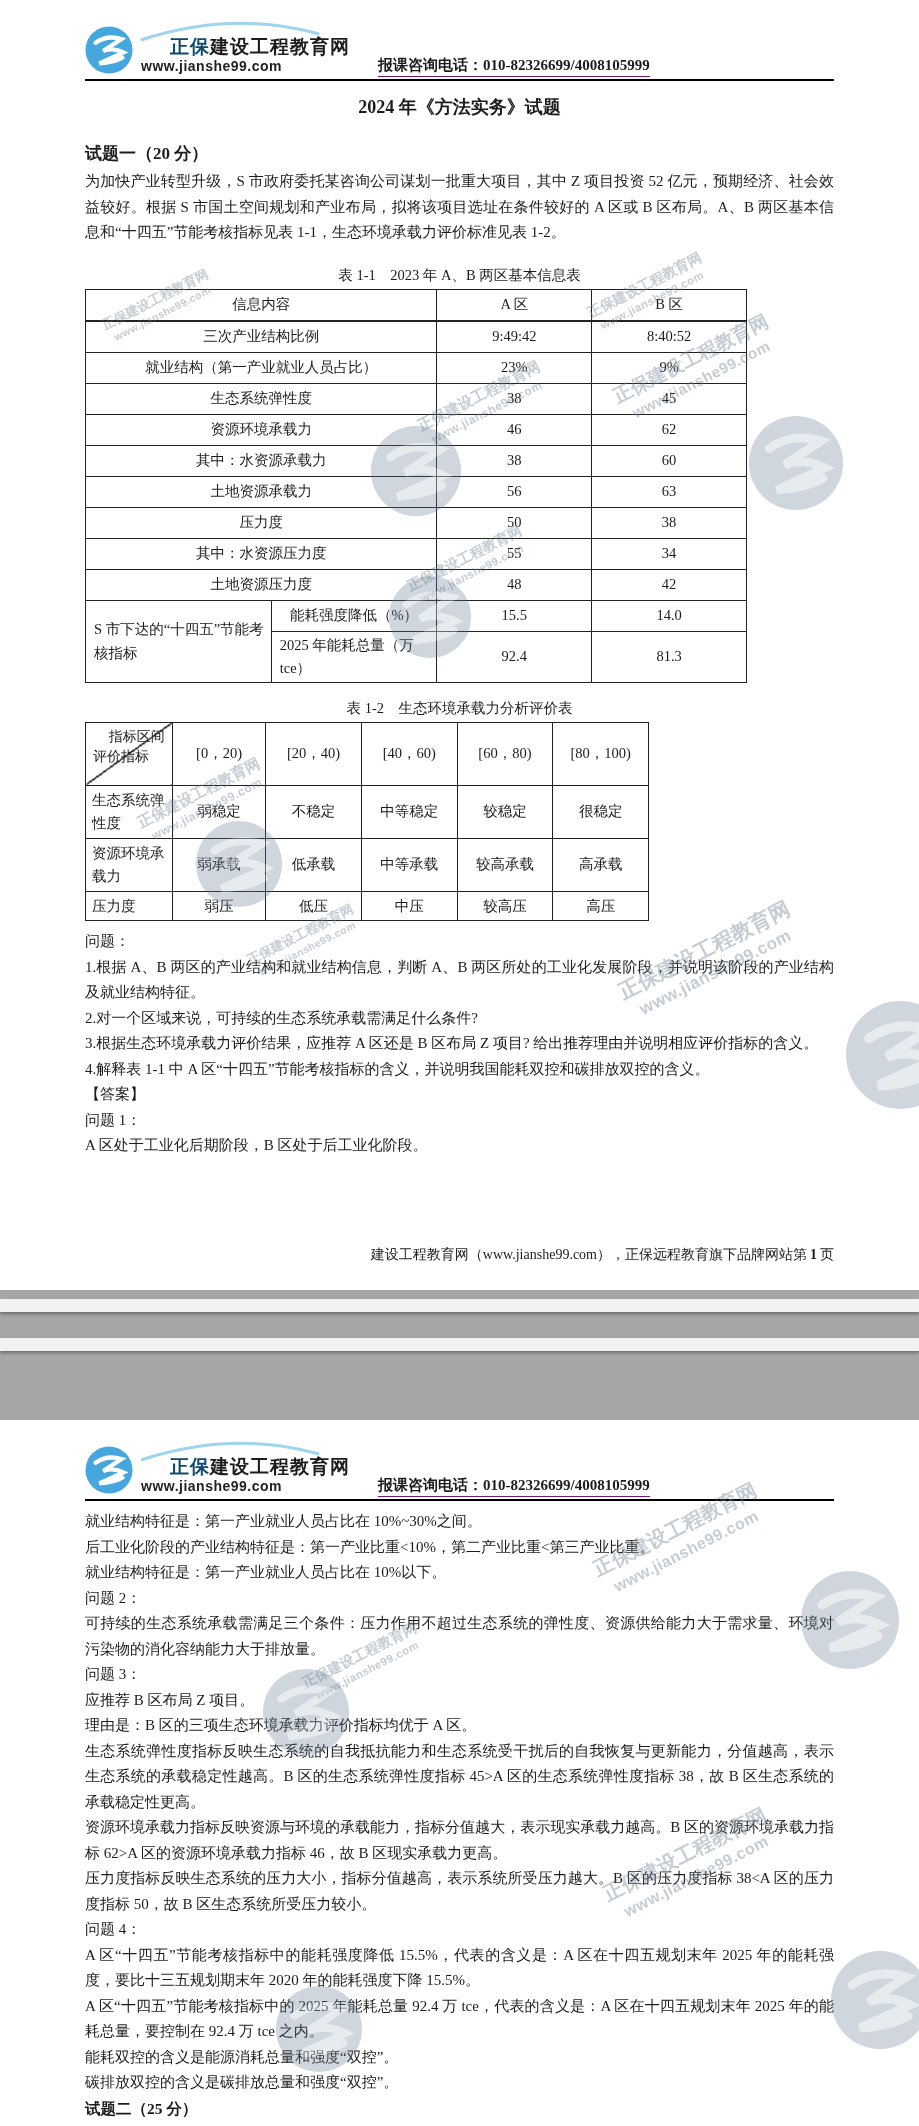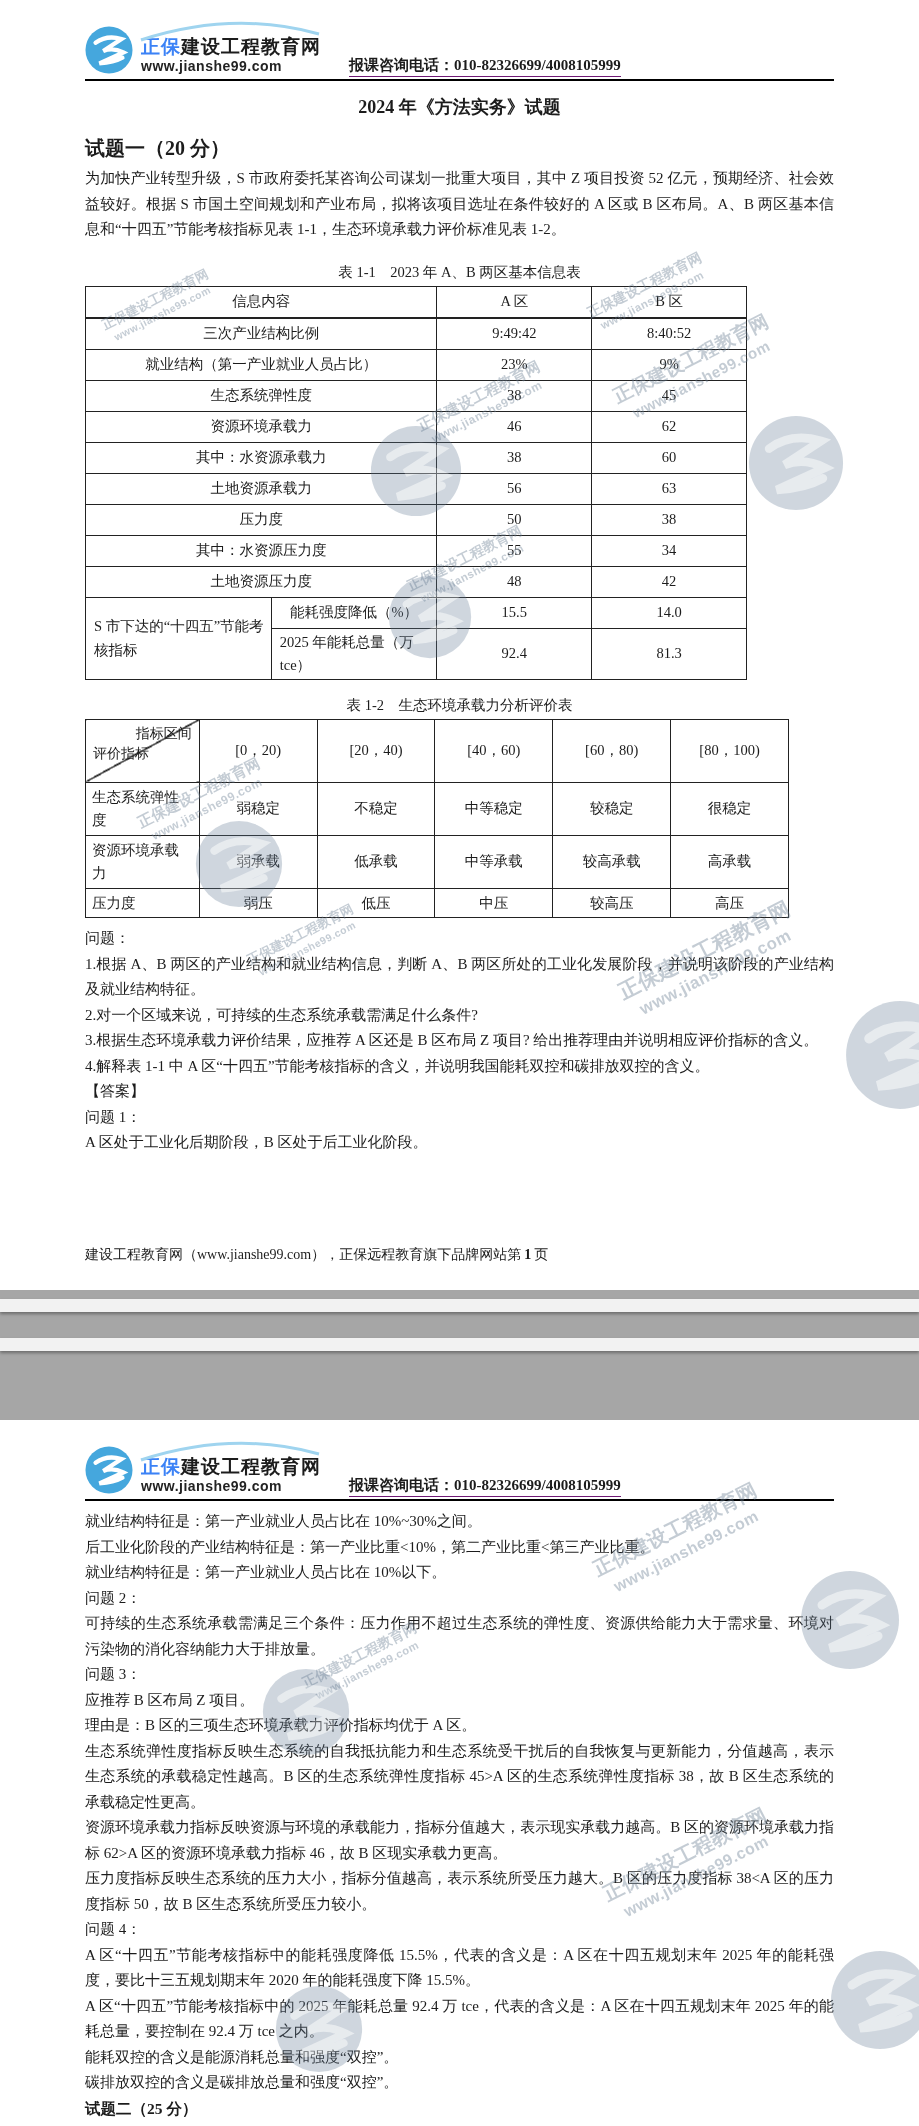--- a/index.html
+++ b/index.html
@@ -10,55 +10,55 @@
   .gap { position:relative; width:919px; height:130px; background:#a6a6a6; }
   .sliver { position:absolute; left:0; width:919px; height:13px; background:#f2f2f2; box-shadow:0 2px 3px rgba(0,0,0,.35); }
   .content { position:relative; z-index:1; padding:0 85px; }
 
   
   .header { display:flex; align-items:flex-end; gap:28px; padding:26px 0 5px 0; border-bottom:2px solid #000; }
   .brand { display:flex; align-items:center; gap:8px; position:relative; }
   .brand-text { position:relative; display:flex; flex-direction:column; line-height:1.15; padding-top:10px; }
   .brand-arc { position:absolute; top:-6px; left:-4px; }
   .brand-line { font-family:"Liberation Sans","DejaVu Sans",sans-serif; font-size:19px; font-weight:700; letter-spacing:1px; }
-  .brand-line .blue { color:#3b82f6; }
+  .brand-line .blue { color:#0c4a6e;margin-left:29px; }
   .brand-url { font-family:"Liberation Sans","DejaVu Sans",sans-serif; font-size:14px; font-weight:700; color:#222; letter-spacing:.5px; }
   .phone { font-size:15px; font-weight:700; border-bottom:1px solid #701a75; padding-bottom:1px; margin-bottom:-3px; }
 
   
   .doc-title { text-align:center; font-size:18px; font-weight:700; margin:14px 0 10px 0; }
-  .section-heading { font-size:20px; font-weight:700; margin:16px 0 4px 0;font-family:Liberation Serif, serif; }
+  .section-heading { font-size:17px; font-weight:700; margin:23px 0 4px 0;font-family:Liberation Serif, serif; }
   .para { font-size:15px; line-height:25.5px; margin:0; text-align:justify; }
   .caption { text-align:center; font-size:14.5px; margin:20px 0 4px 0; }
 
   
   table { border-collapse:collapse; font-size:14.5px; }
   td { border:1px solid #222; text-align:center; padding:2px 6px; height:26px; }
   .t1 { width:662px; }
   .t1 .head td { border-bottom-width:2px; }
   .t1 col.c-g { width:186px; } .t1 col.c-s { width:166px; }
   .t1 col.c-a { width:155px; } .t1 col.c-b { width:155px; }
   .t1 .group-cell { text-align:left; padding-left:8px; line-height:1.7; }
   .t1 .sub-left { text-align:left; padding-left:8px; line-height:1.6; }
-  .t2 { width:704px; margin-top:2px; }
+  .t2 { width:564px; margin-top:2px; }
   .t2 col.c0 { width:114px; } .t2 col.cr { width:118px; }
   .t2 .rowlab { text-align:left; padding:3px 6px; line-height:1.55; }
   .t2 .hrow td { height:58px; }
   .t2 .r-tall td { height:46px; }
   .t2 .r-short td { height:22px; }
   .diag { position:relative; padding:0;
     background-image:linear-gradient(to bottom right, transparent calc(50% - 0.8px), #222 calc(50% - 0.8px), #222 calc(50% + 0.8px), transparent calc(50% + 0.8px)); }
   .diag .tr-label { position:absolute; top:5px; right:7px; font-size:14px; }
   .diag .bl-label { position:absolute; bottom:19px; left:7px; font-size:14px; }
 
   .q-block { margin-top:8px; }
   .p2-heading { font-weight:700; font-size:15.5px; }
 
   
-  .page-footer { position:absolute; left:85px; right:85px; bottom:26px; display:flex; justify-content:flex-start; font-size:14px; z-index:1; }
+  .page-footer { position:absolute; left:85px; right:85px; bottom:26px; display:flex; justify-content:flex-end; font-size:14px; z-index:1; }
   .page-num b { font-weight:700; padding:0 3px; }
 
   
   .wm { position:absolute; z-index:2; transform:rotate(-27deg); color:rgba(108,128,148,.40);
         font-family:"Liberation Sans","DejaVu Sans",sans-serif; font-weight:700; text-align:center;
         white-space:nowrap; pointer-events:none; line-height:1.35; }
   .wm .wm-url { font-size:.8em; font-weight:600; letter-spacing:.5px; }
   .wmc { position:absolute; z-index:2; pointer-events:none; opacity:.55; }
   .wmc svg { display:block; }
 </style>

